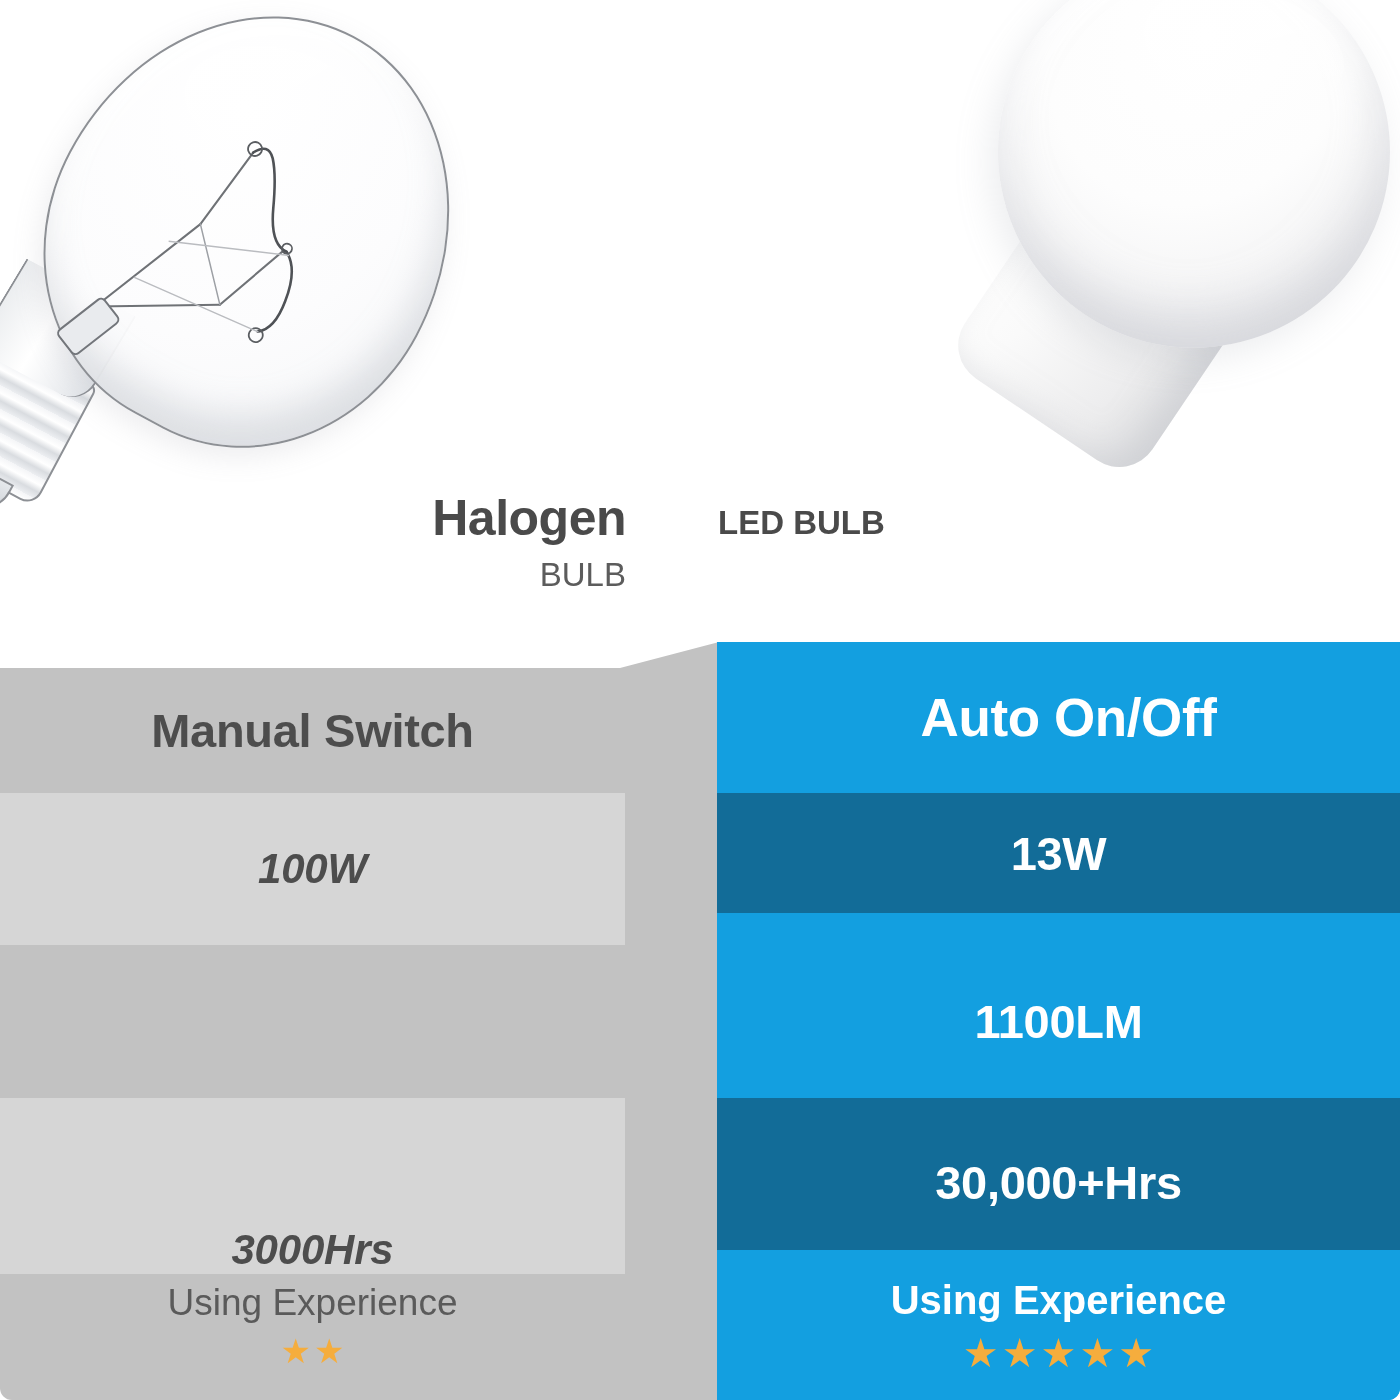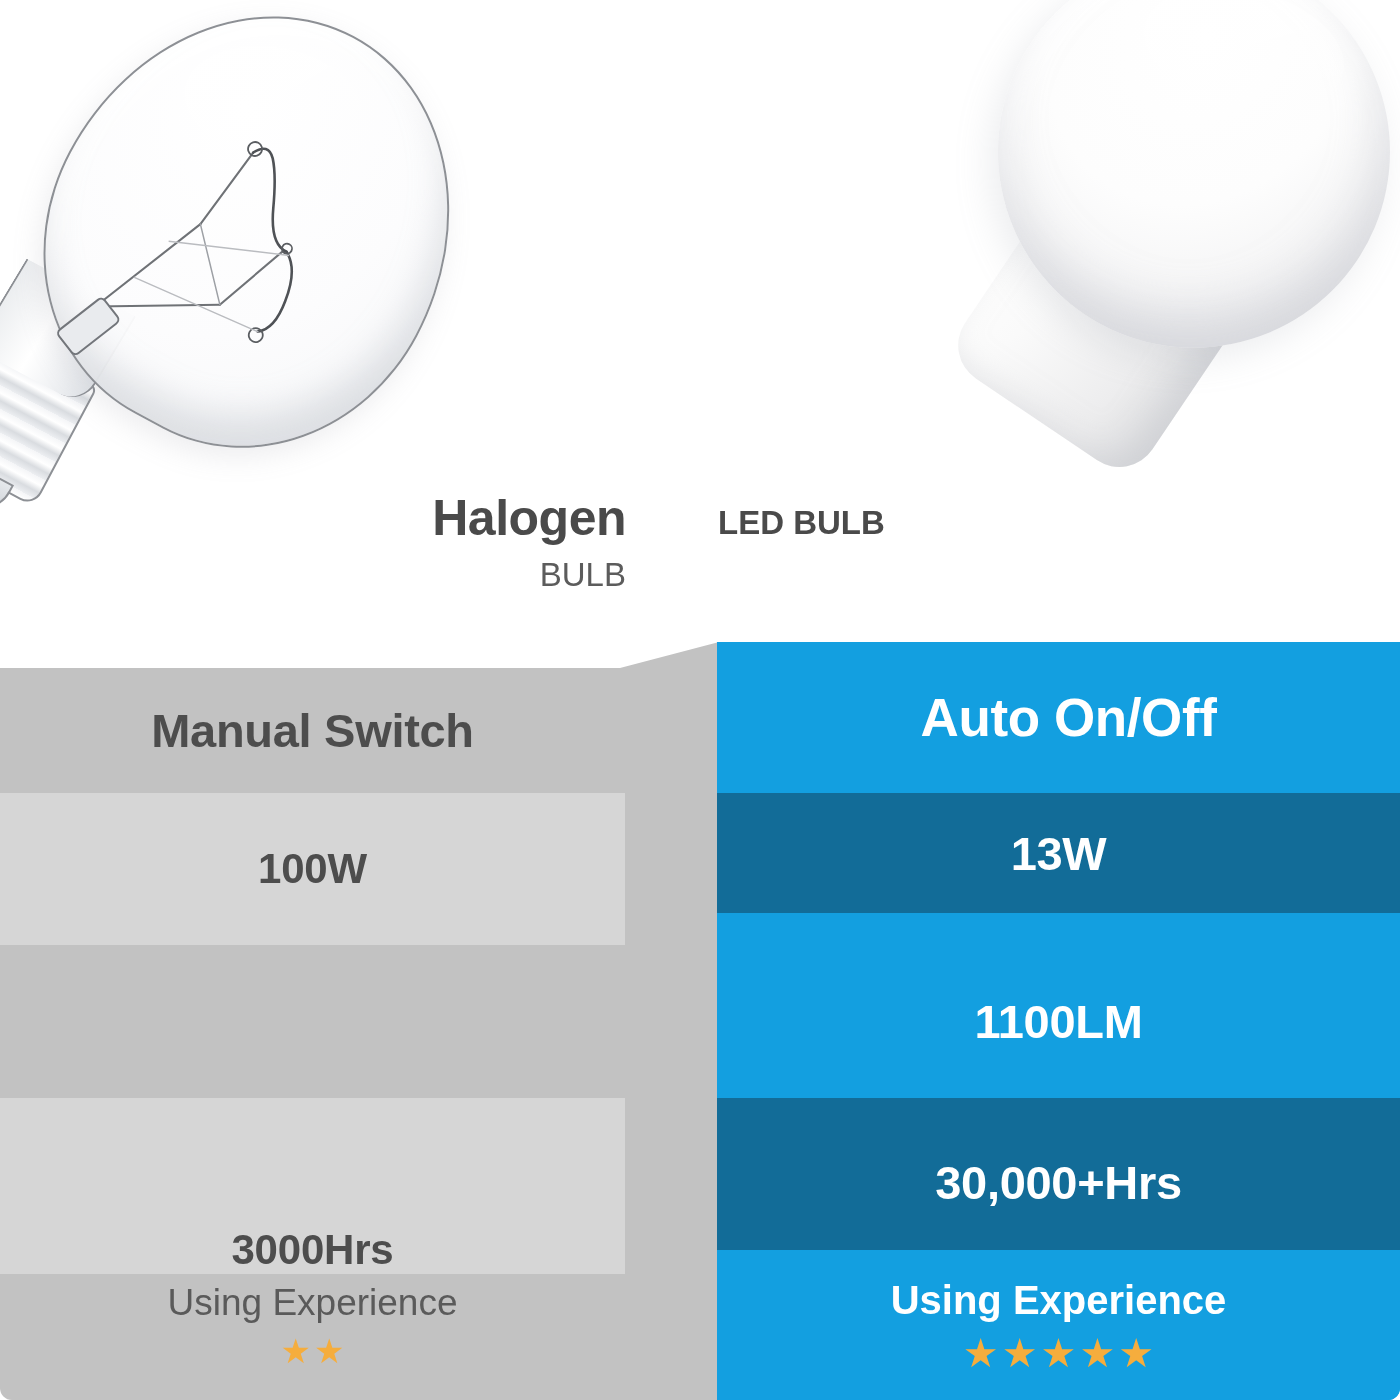--- a/index.html
+++ b/index.html
@@ -197,21 +197,21 @@
     text-align: center;
   }
   .lrow.shade { background: #d6d6d6; }
   .lrow.plain { background: transparent; }
 
   .lrow-text {
     color: #4d4d4d;
     font-weight: 700;
   }
   .lrow-text.big   { font-size: 47px; letter-spacing: -0.3px; }
-  .lrow-text.value { font-size: 42px; letter-spacing: -0.2px; }
+  .lrow-text.value { font-size: 42px; letter-spacing: -0.2px; font-style: italic; }
   .lrow-text.exp   { font-size: 37px; font-weight: 400; color: #5a5a5a; }
 
   
   .rrow {
     position: absolute;
     left: 0;
     width: 683px;
     display: flex;
     align-items: center;
     justify-content: center;

